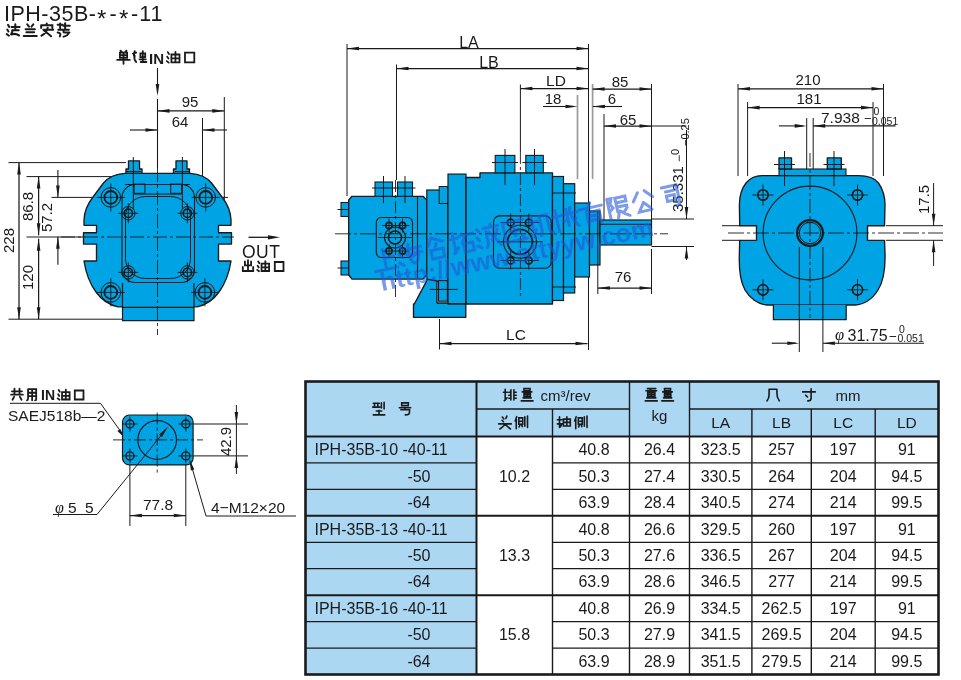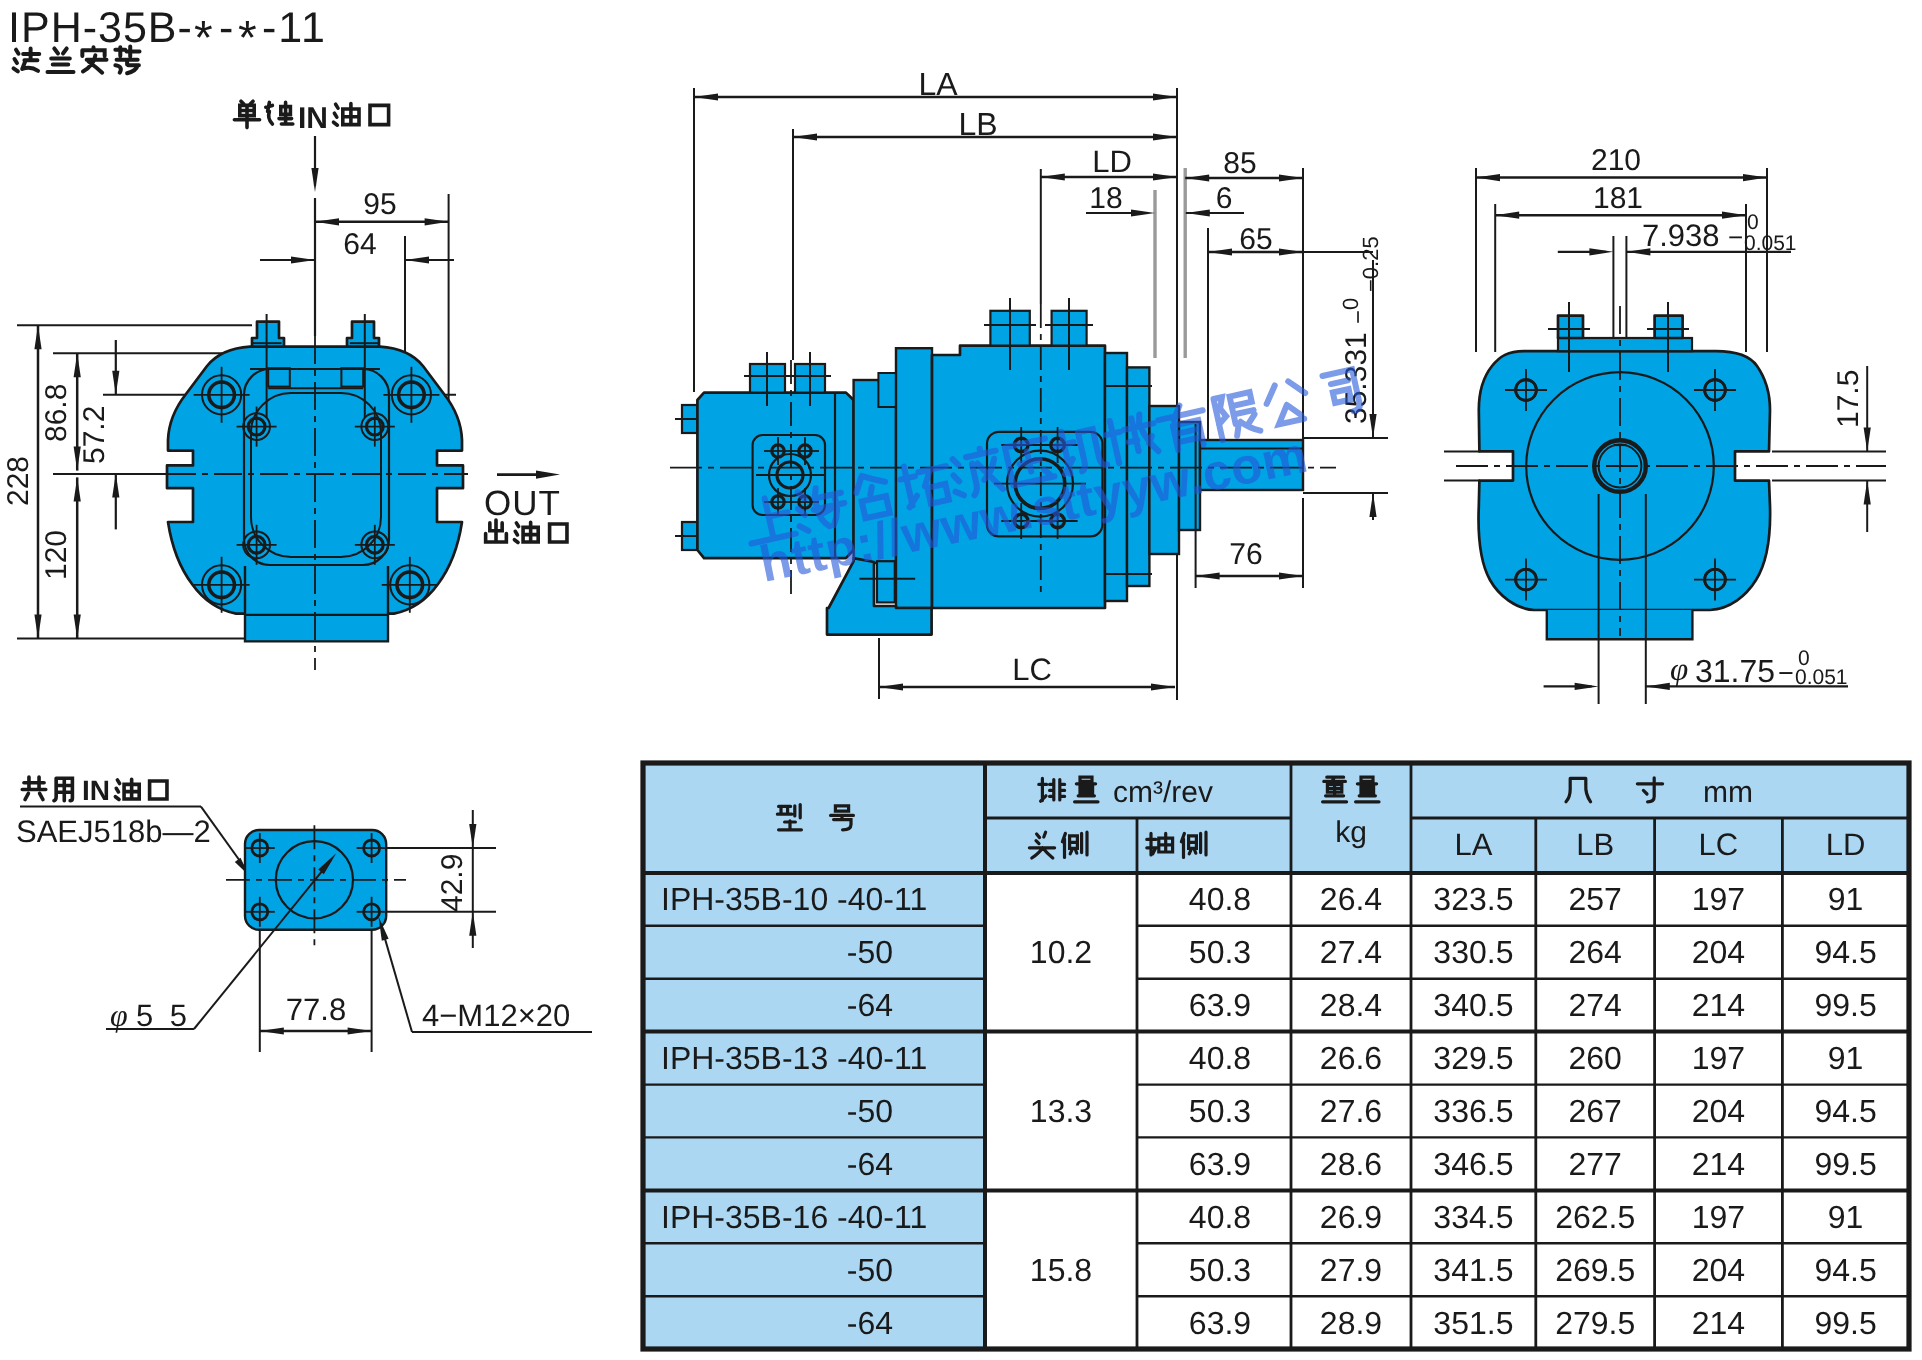--- a/index.html
+++ b/index.html
@@ -1,15 +1,15 @@
 <!DOCTYPE html>
 <html><head><meta charset="utf-8"><style>
 html,body{margin:0;padding:0;background:#fff;width:961px;height:680px;overflow:hidden}
 #main{position:absolute;left:0;top:0}
-#tbl{position:absolute;left:320px;top:380px}
+#tbl{position:absolute;left:304px;top:380px}
 </style></head><body>
 
 <div id="main">
 <svg width="961" height="680" viewBox="0 0 961 680" font-family="Liberation Sans, sans-serif">
 <rect x="0" y="0" width="961" height="680" fill="#ffffff"></rect>
 
 <text x="4.0" y="21.0" font-family="Liberation Sans, sans-serif" font-size="21.5" font-weight="normal" fill="#1a1a1a" text-anchor="start" letter-spacing="0.5">IPH-35B-</text>
 <text x="97.0" y="27.0" font-family="Liberation Sans, sans-serif" font-size="24.0" font-weight="normal" fill="#1a1a1a" text-anchor="start">*</text>
 <text x="109.5" y="21.0" font-family="Liberation Sans, sans-serif" font-size="21.5" font-weight="normal" fill="#1a1a1a" text-anchor="start">-</text>
 <text x="119.0" y="27.0" font-family="Liberation Sans, sans-serif" font-size="24.0" font-weight="normal" fill="#1a1a1a" text-anchor="start">*</text>

